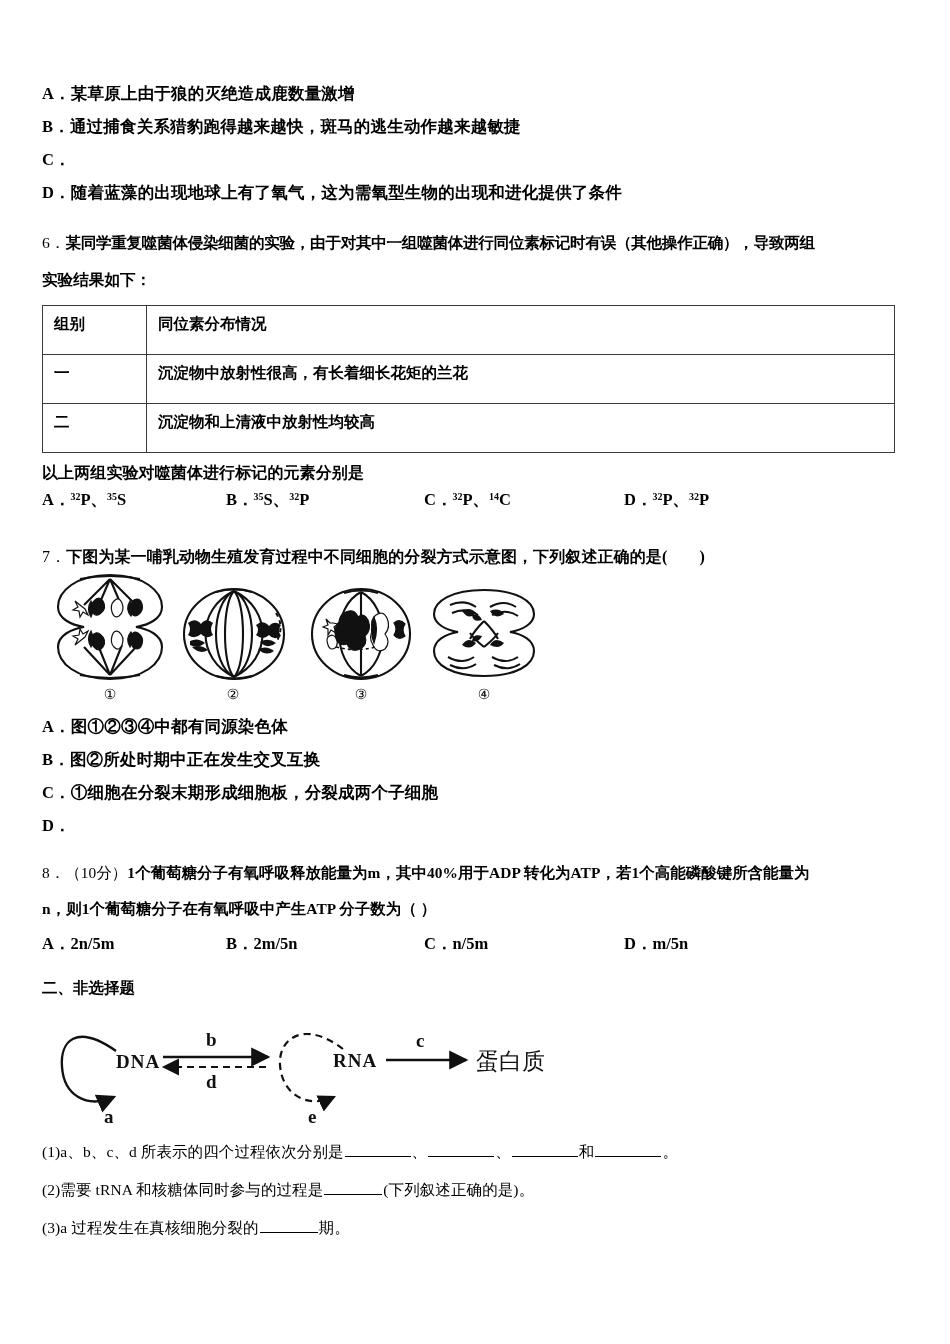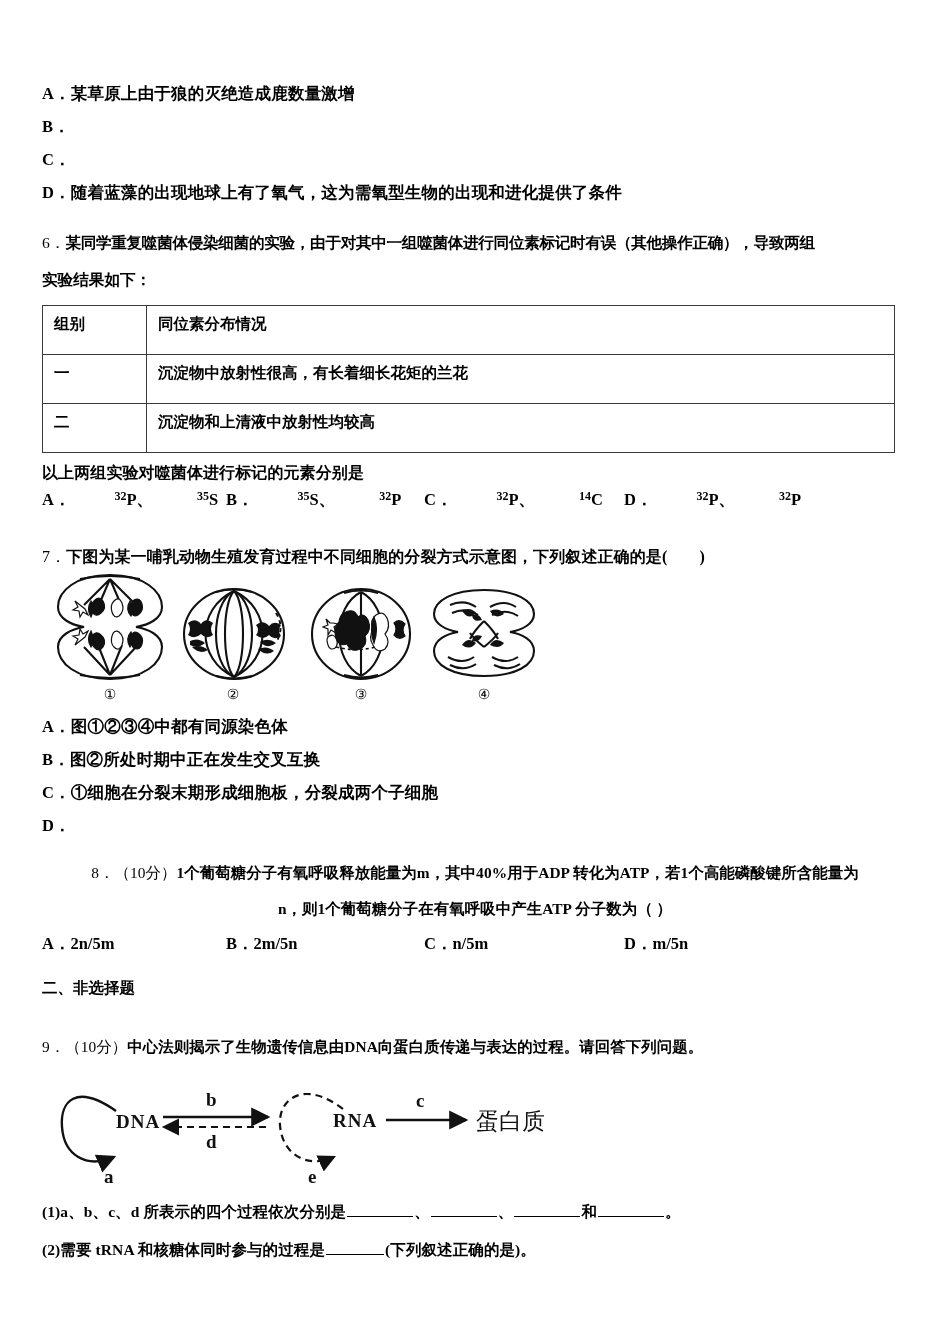--- a/index.html
+++ b/index.html
@@ -104,27 +104,26 @@
     height: 34px;
     align-items: center;
     margin-top: 2px;
   }
   .ans-row .cell { display: flex; align-items: baseline; }
   .ans-row .c1 { width: 184px; }
   .ans-row .c2 { width: 198px; }
   .ans-row .c3 { width: 200px; }
   .ans-row .c4 { width: 200px; }
   .sup {
-    font-size: 12px;
+    font-size: 10px;
     vertical-align: super;
     position: relative;
     top: -5px;
     font-weight: bold;
     letter-spacing: 0;
-    margin-left: 44px;
   }
   .el { font-family: "Liberation Serif", serif; font-weight: bold; }
 
   
   #fig-cells {
     margin-top: 6px;
     margin-left: 8px;
     width: 470px;
     height: 132px;
     position: relative;
@@ -145,21 +144,21 @@
     margin-top: 4px;
     margin-left: 14px;
     width: 530px;
     height: 128px;
     position: relative;
   }
 
   
   .fill-line {
     font-size: 15.5px;
-    font-weight: bold;
+    font-weight: normal;
     line-height: 38px;
     white-space: nowrap;
     letter-spacing: 0.1px;
   }
   .blank {
     display: inline-block;
     border-bottom: 1.6px solid #000;
     height: 14px;
     vertical-align: baseline;
     margin: 0 1px;
@@ -180,20 +179,21 @@
 <div class="page">
   <div class="content">
 
     <div>
       <div class="opt-line">
         <span class="opt-letter">A．</span>
         <span>某草原上由于狼的灭绝造成鹿数量激增</span>
       </div>
       <div class="opt-line">
         <span class="opt-letter">B．</span>
+        <span>通过捕食关系猎豹跑得越来越快，斑马的逃生动作越来越敏捷</span>
       </div>
       <div class="opt-line">
         <span class="opt-letter">C．</span>
       </div>
       <div class="opt-line">
         <span class="opt-letter">D．</span>
         <span>随着蓝藻的出现地球上有了氧气，这为需氧型生物的出现和进化提供了条件</span>
       </div>
     </div>
 
@@ -380,21 +380,21 @@
           <span class="opt-letter">C．</span>
           <span>①细胞在分裂末期形成细胞板，分裂成两个子细胞</span>
         </div>
         <div class="opt-line">
           <span class="opt-letter">D．</span>
         </div>
       </div>
     </div>
 
     <div style="margin-top:12px;">
-      <div class="q-block" style="font-size:15.4px;text-align:center;">
+      <div class="q-block" style="font-size:15.4px;">
         <span class="q-num">8．</span><span class="q-num">（10分）</span><span>1个葡萄糖分子有氧呼吸释放能量为m，其中40%用于ADP 转化为ATP，若1个高能磷酸键所含能量为</span>
         <div>n，则1个葡萄糖分子在有氧呼吸中产生ATP 分子数为（ ）</div>
       </div>
       <div class="ans-row" style="margin-top:0;">
         <span class="cell c1">
           <span class="opt-letter">A．</span>
           <span class="el">2n/5m</span>
         </span>
         <span class="cell c2">
           <span class="opt-letter">B．</span>
@@ -407,23 +407,20 @@
         <span class="cell c4">
           <span class="opt-letter">D．</span>
           <span class="el">m/5n</span>
         </span>
       </div>
     </div>
 
     <div class="sec-head">二、非选择题</div>
 
     <div>
-      <div class="q-line" style="font-size:15.4px; line-height:28px;">
-        <span class="q-num">9．</span><span class="q-num">（10分）</span><span>中心法则揭示了生物遗传信息由DNA向蛋白质传递与表达的过程。请回答下列问题。</span>
-      </div>
 
       <div id="fig-dogma">
         <svg width="520" height="128" viewBox="0 0 520 128">
           <defs>
             <marker id="arrS" markerWidth="9" markerHeight="9" refX="7" refY="4" orient="auto">
               <path d="M0 0 L8 4 L0 8 z" fill="#111"></path>
             </marker>
             <marker id="arrD" markerWidth="9" markerHeight="9" refX="7" refY="4" orient="auto">
               <path d="M0 0 L8 4 L0 8 z" fill="#111"></path>
             </marker>
@@ -454,16 +451,19 @@
       </div>
 
       <div class="fill-line">
         <span>(1)a、b、c、d 所表示的四个过程依次分别是</span><span class="blank b-lg"></span><span>、</span><span class="blank b-lg"></span><span>、</span><span class="blank b-lg"></span><span>和</span><span class="blank b-lg"></span><span>。</span>
       </div>
 
       <div class="fill-line">
         <span>(2)需要 tRNA 和核糖体同时参与的过程是</span><span class="blank b-md"></span><span>(下列叙述正确的是)。</span>
       </div>
 
+      <div class="fill-line">
+        <span>(3)a 过程发生在真核细胞分裂的</span><span class="blank b-md"></span><span>期。</span>
+      </div>
     </div>
 
   </div>
 </div>
 
 </body></html>

